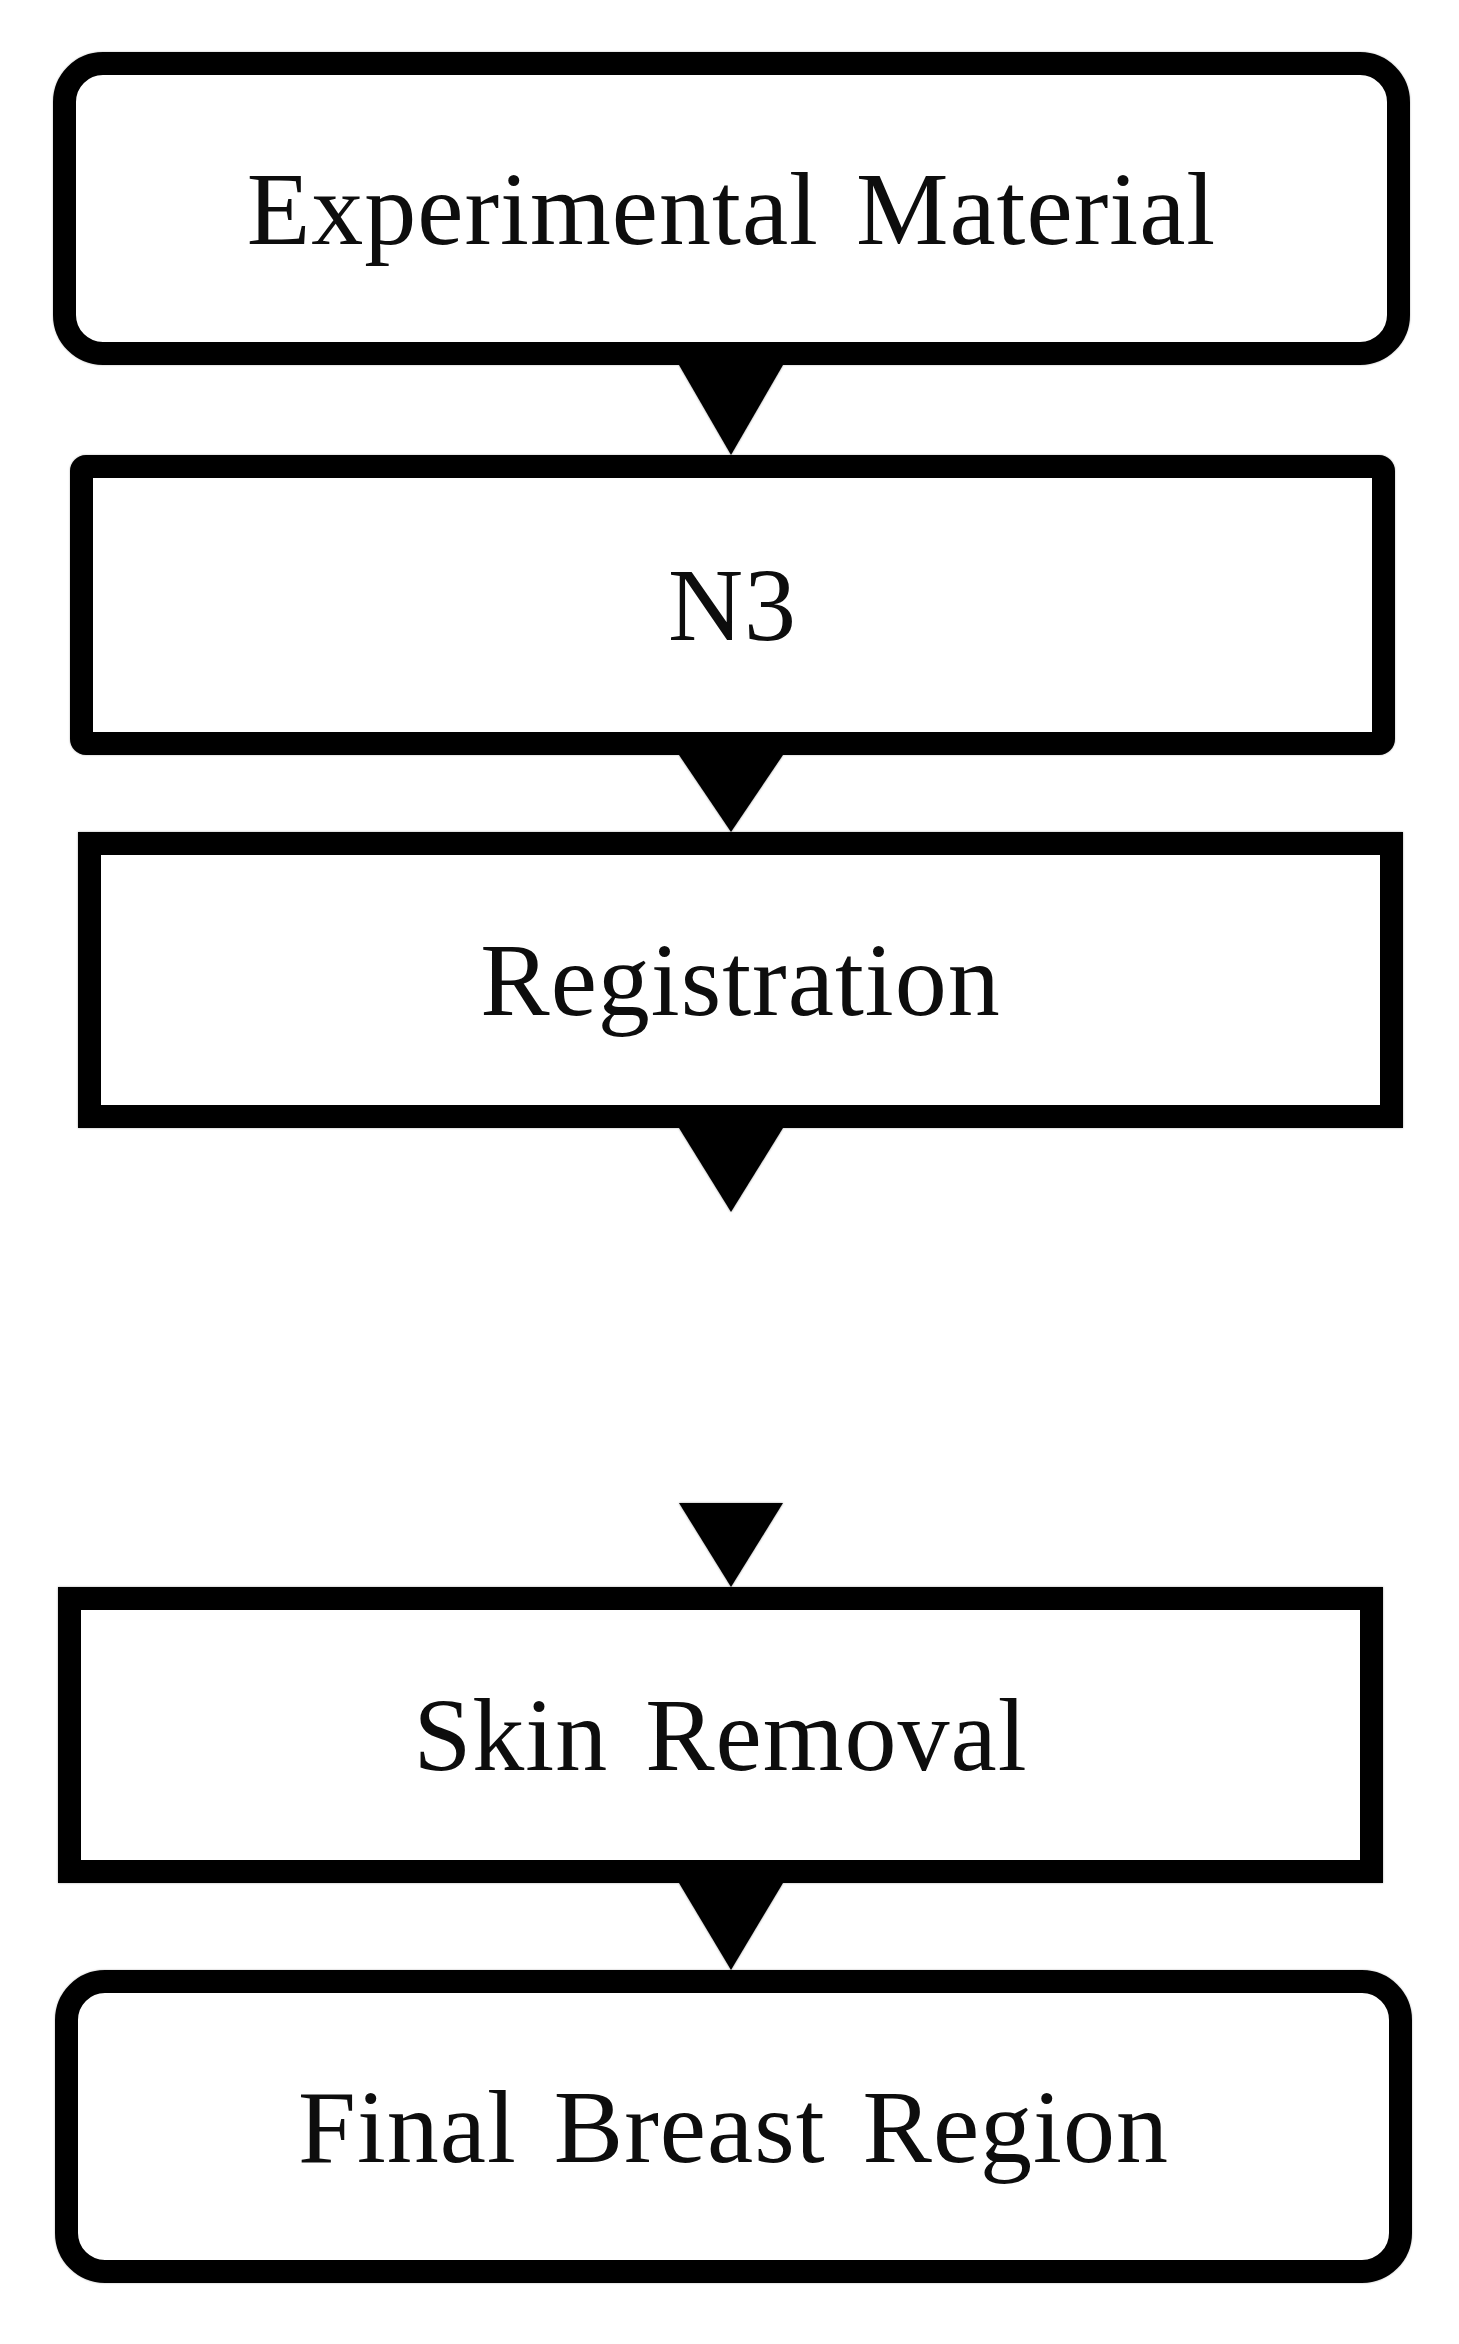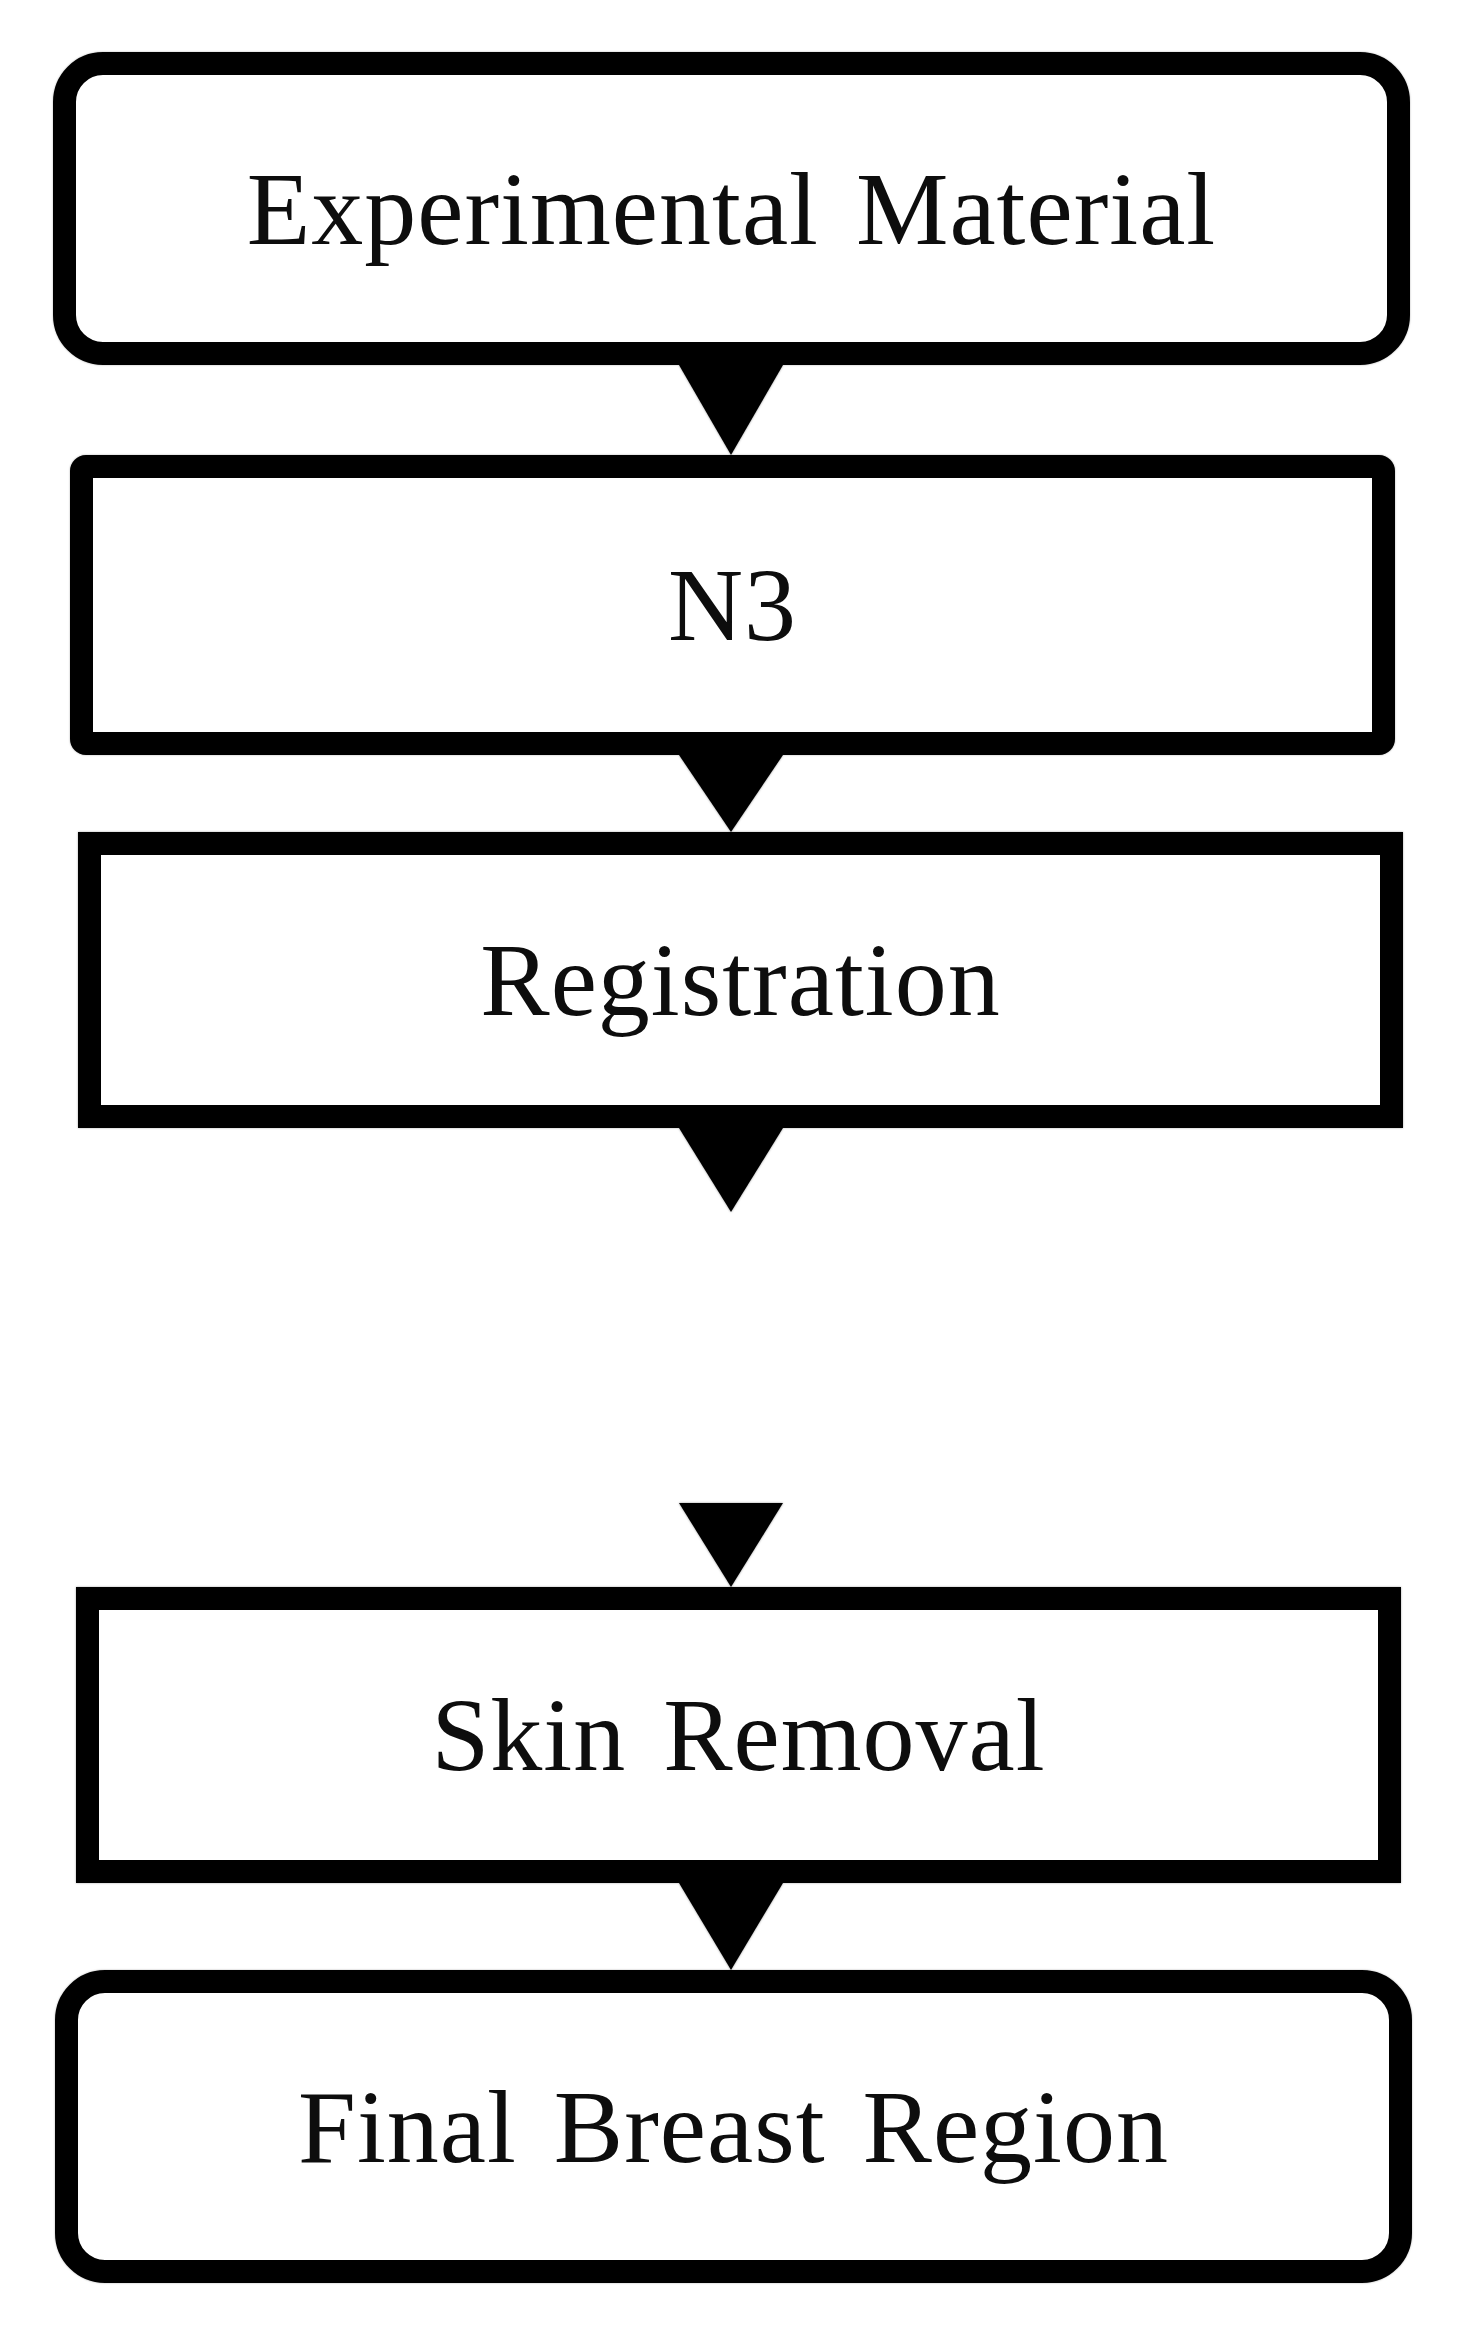--- a/index.html
+++ b/index.html
@@ -65,21 +65,21 @@
 
   <div class="box" style="left:70px; top:832px; width:1325px; height:296px;margin-left:8px;">
     <span class="label">Registration</span>
   </div>
 
   <div class="arrow" style="left:679px; top:1128px; border-top:84px solid #000000;"></div>
 
 
   <div class="arrow" style="left:679px; top:1503px; border-top:84px solid #000000;"></div>
 
-  <div class="box" style="left:76px; top:1587px; width:1325px; height:296px;align-items:center;">
+  <div class="box" style="left:58px; top:1587px; width:1325px; height:296px;align-items:center;">
     <span class="label">Skin Removal</span>
   </div>
 
   <div class="arrow" style="left:679px; top:1883px; border-top:87px solid #000000;"></div>
 
   <div class="box rounded" style="left:55px; top:1970px; width:1357px; height:313px;">
     <span class="label">Final Breast Region</span>
   </div>
 
 </div>

